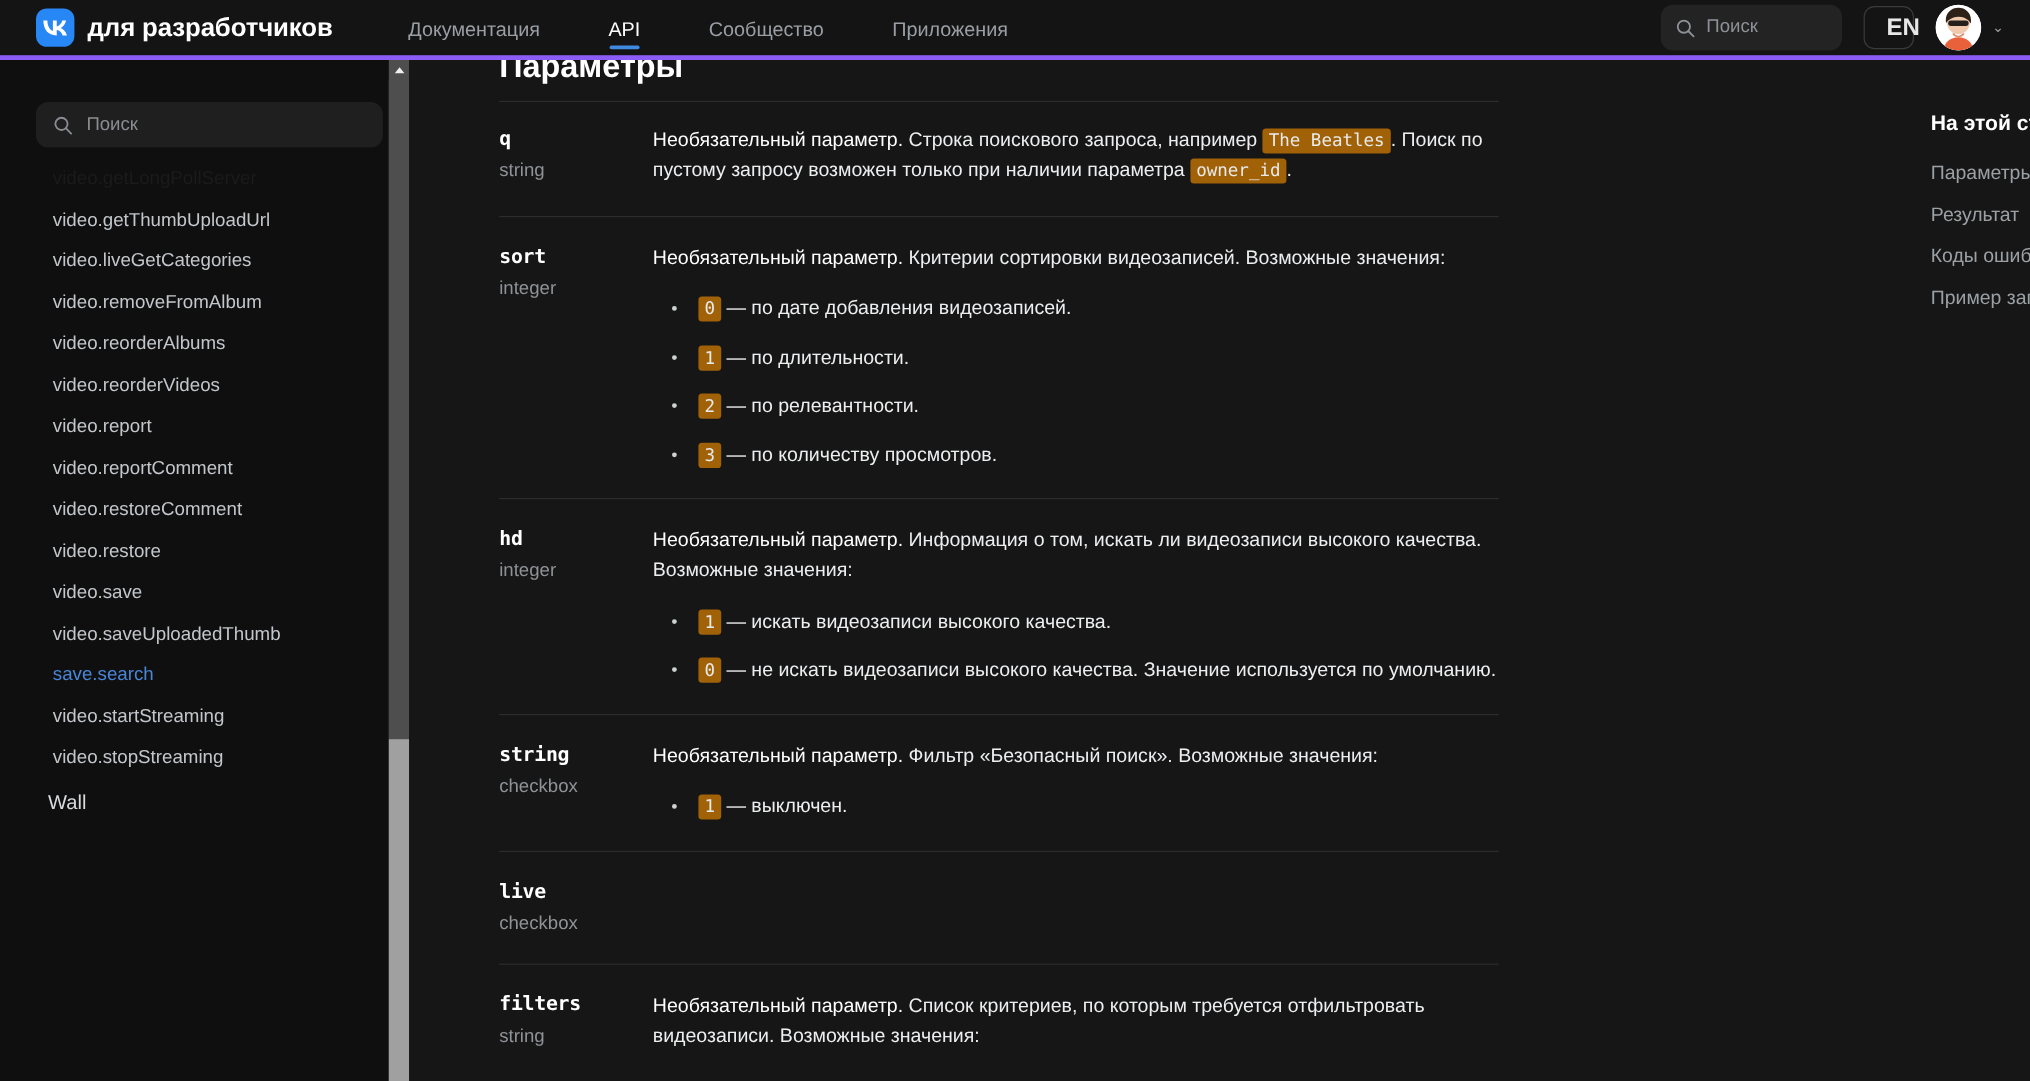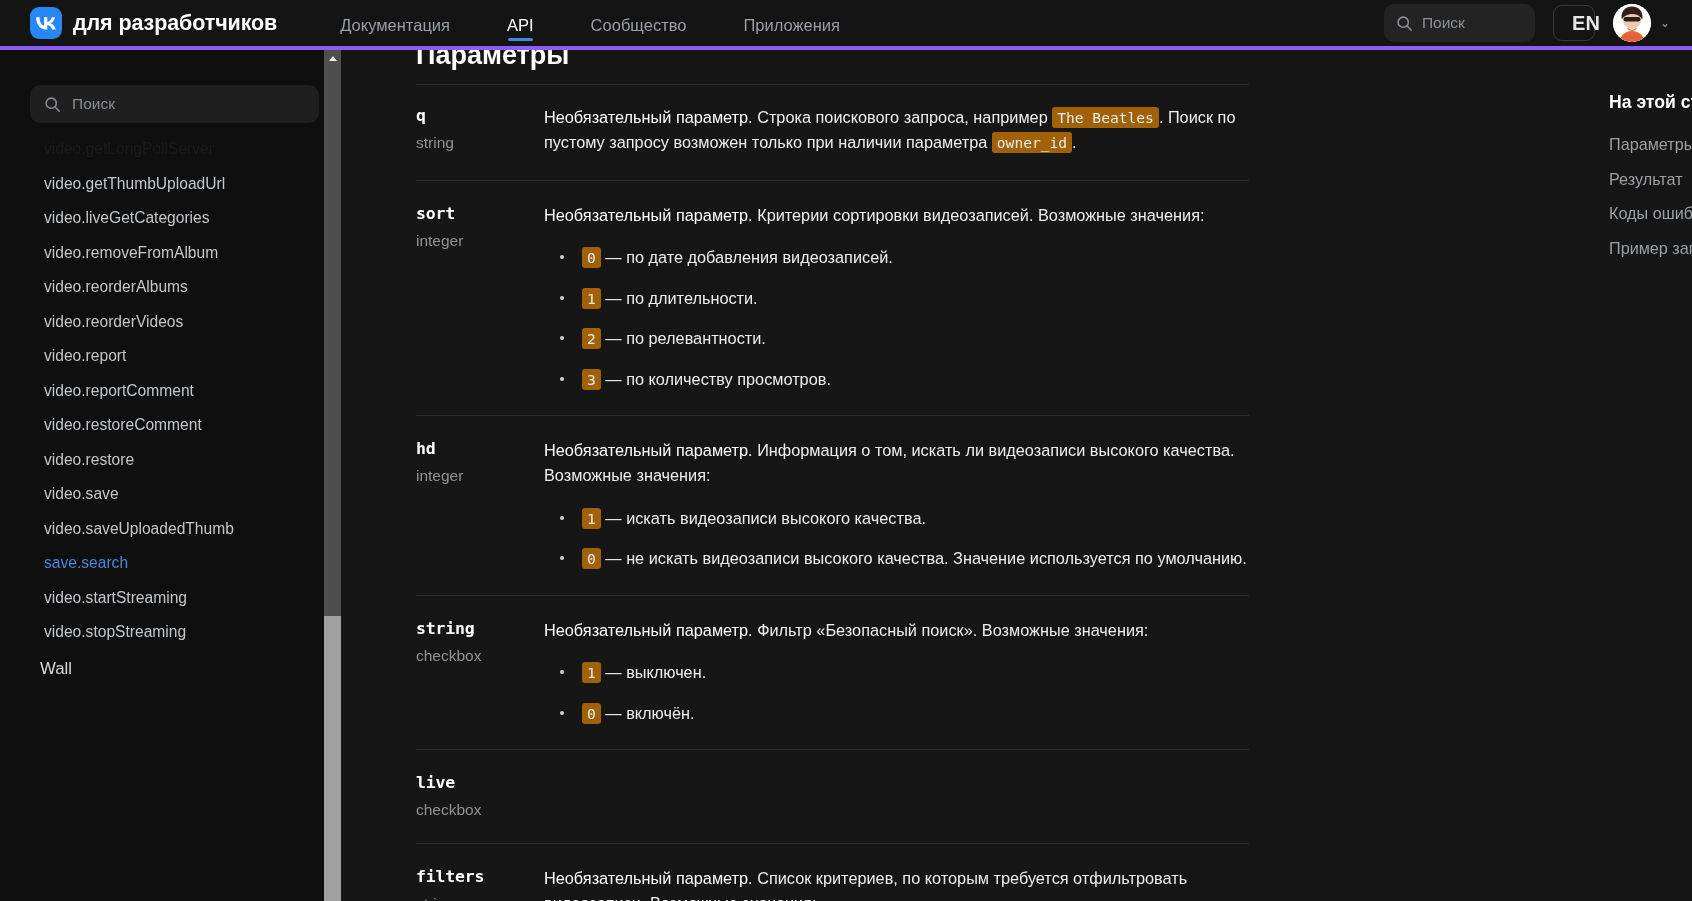--- a/index.html
+++ b/index.html
@@ -458,21 +458,20 @@
 
     <div class="param-row">
       <div class="param-key">
         <div class="param-name">string</div>
         <div class="param-type">checkbox</div>
       </div>
       <div class="param-desc">
         <span class="req">Необязательный параметр.</span><span> Фильтр «Безопасный поиск». Возможные значения:</span>
         <ul class="vals">
           <li><code class="inline">1</code><span> — выключен.</span></li>
-          <li><code class="inline">0</code><span> — включён.</span></li>
         </ul>
       </div>
     </div>
 
     <div class="param-row">
       <div class="param-key">
         <div class="param-name">live</div>
         <div class="param-type">checkbox</div>
       </div>
       <div class="param-desc"></div>

